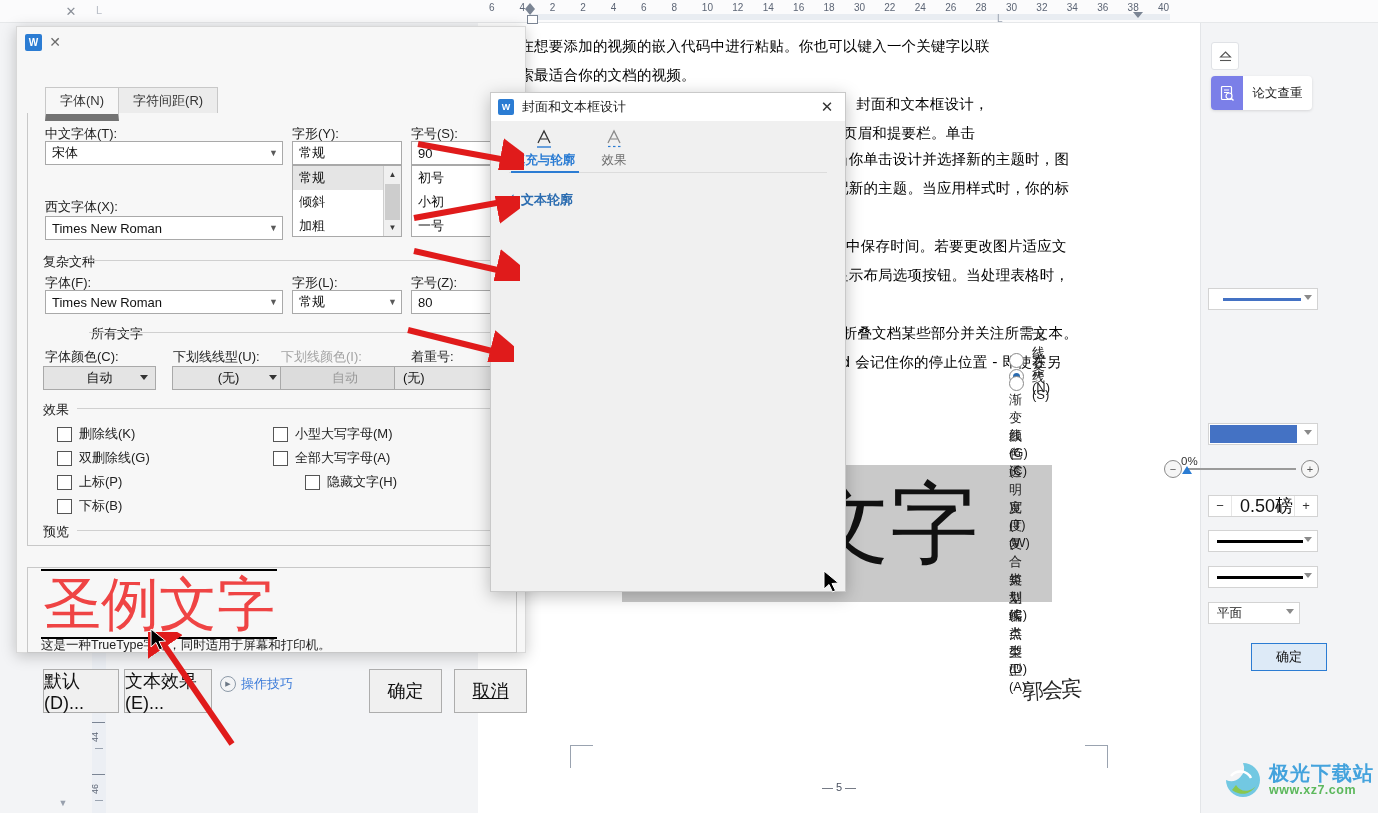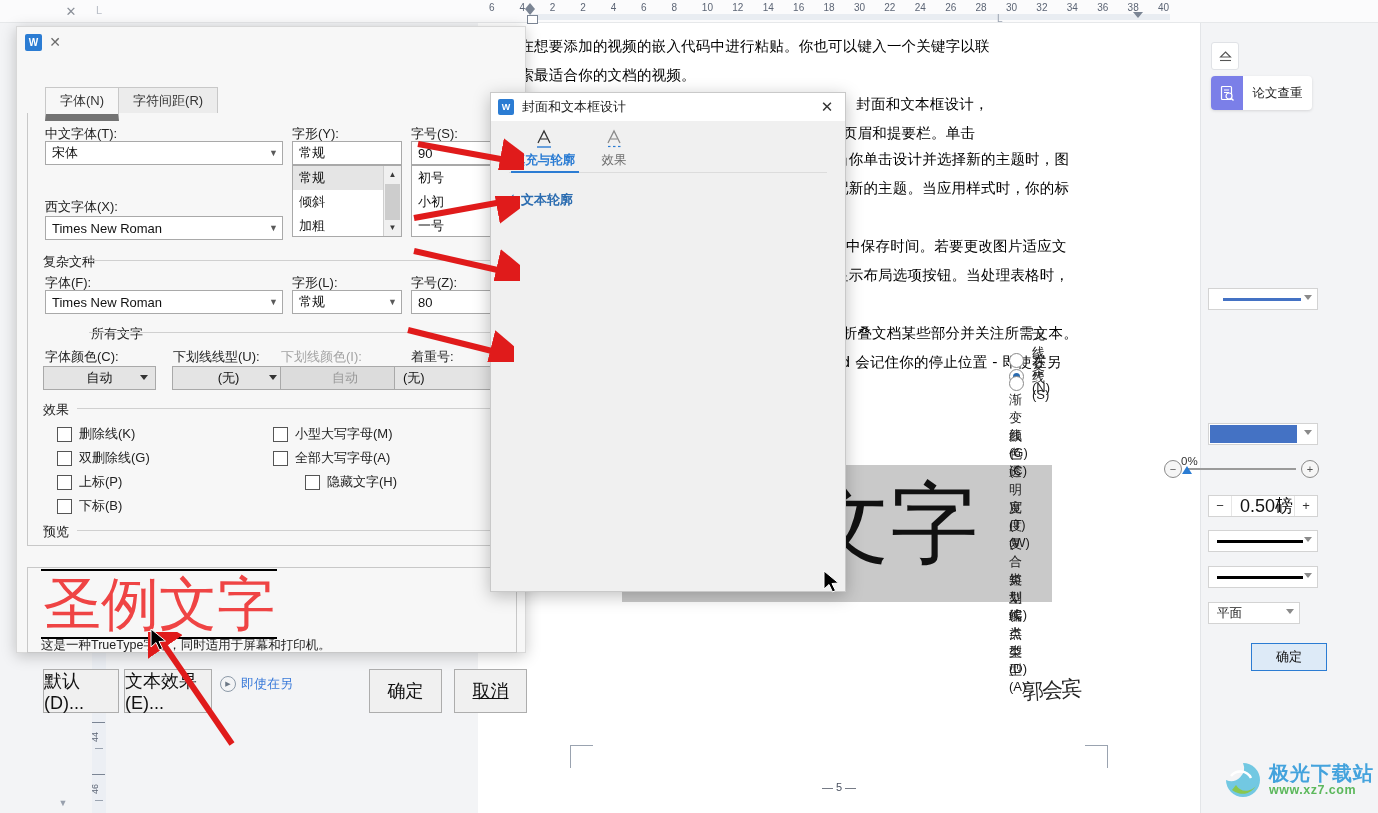--- a/index.html
+++ b/index.html
@@ -401,21 +401,21 @@
     <div class="grp" style="left:26px;top:466px;">预览</div>
     <div class="grpline" style="left:60px;top:473px;width:422px;"></div>
     <div id="preview-frame"></div>
     <div id="preview-text">圣例文字</div>
     <div id="preview-note">这是一种TrueType字体，同时适用于屏幕和打印机。</div>
 
     <div class="dbtn" style="left:26px;top:612px;width:76px;">默认(D)...</div>
     <div class="dbtn" style="left:107px;top:612px;width:88px;">文本效果(E)...</div>
     <div id="tips">
       <span class="pic">▶</span>
-      <span>即使在另</span>
+      <span>操作技巧</span>
     </div>
     <div class="dbtn" style="left:352px;top:612px;width:73px;">确定</div>
     <div class="dbtn" style="left:437px;top:612px;width:73px;text-decoration:underline;">取消</div>
   </div>
 </div>
 
 <div id="fx-dialog">
   <div id="fx-titlebar">
     <div id="fx-logo">W</div>
     <div id="fx-title">封面和文本框设计</div>

